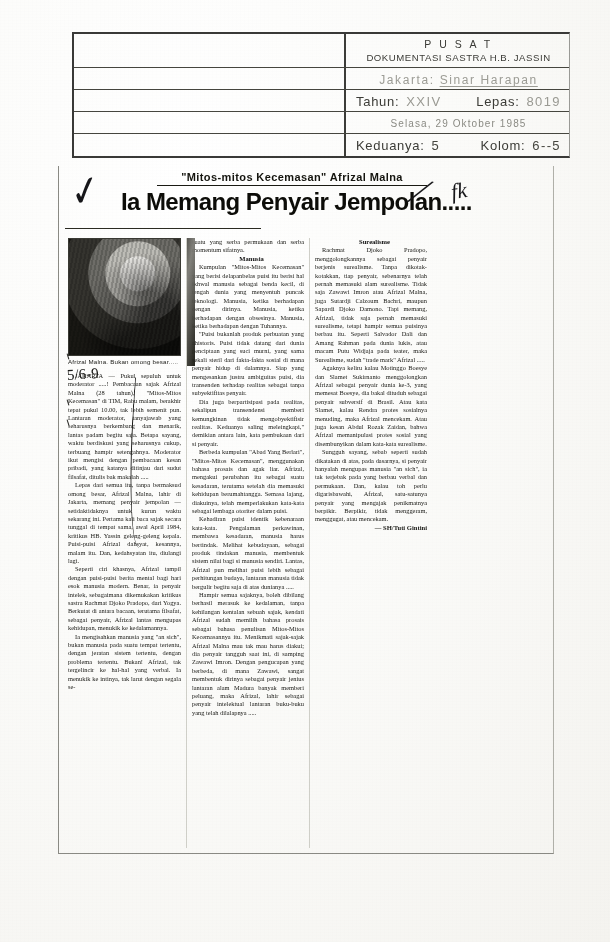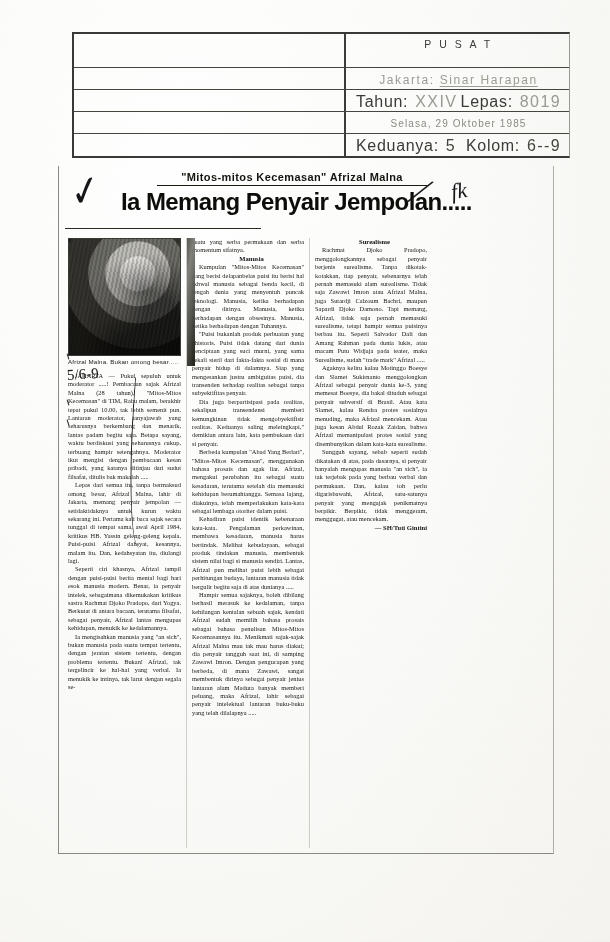--- a/index.html
+++ b/index.html
@@ -90,21 +90,21 @@
     line-height: 20px;
   }
   .stamp-city .und {
     text-decoration: underline;
     text-underline-offset: 2px;
   }
   .stamp-kv {
     display: flex;
     align-items: baseline;
     line-height: 20px;
-    font-size: 16px;
+    font-size: 13px;
     letter-spacing: .7px;
     text-align: right;
   }
   .kv-label { color: #3c3c37; }
   .kv-value { color: #9a9a93; margin-left: 7px; letter-spacing: 1.4px; }
   .kv-value.dark { color: #46463f; }
   .kv-gap { flex: 1; }
   .stamp-date {
     text-align: center;
     font-size: 10px;
@@ -309,20 +309,21 @@
 <body>
 
 <div id="scan-page">
 
   <div id="stamp-form">
 
     <div class="stamp-row r1">
       <div class="stamp-left"></div>
       <div class="stamp-right">
         <div class="stamp-title">P U S A T</div>
+        <div class="stamp-subtitle">DOKUMENTASI SASTRA H.B. JASSIN</div>
       </div>
     </div>
 
     <div class="stamp-row r2">
       <div class="stamp-left"></div>
       <div class="stamp-right">
         <div class="stamp-city">
           <span>Jakarta:</span>
           <span class="und">Sinar Harapan</span>
         </div>
@@ -350,21 +351,21 @@
     </div>
 
     <div class="stamp-row r5">
       <div class="stamp-left"></div>
       <div class="stamp-right">
         <div class="stamp-kv">
           <span class="kv-label">Keduanya:</span>
           <span class="kv-value dark">5</span>
           <span class="kv-gap"></span>
           <span class="kv-label">Kolom:</span>
-          <span class="kv-value dark">6--9</span>
+          <span class="kv-value dark">6--5</span>
         </div>
       </div>
     </div>
   </div>
 
   <div id="clipping">
 
     <div id="kicker-wrap">
       <div id="kicker">"Mitos-mitos Kecemasan" Afrizal Malna</div>
     </div>

